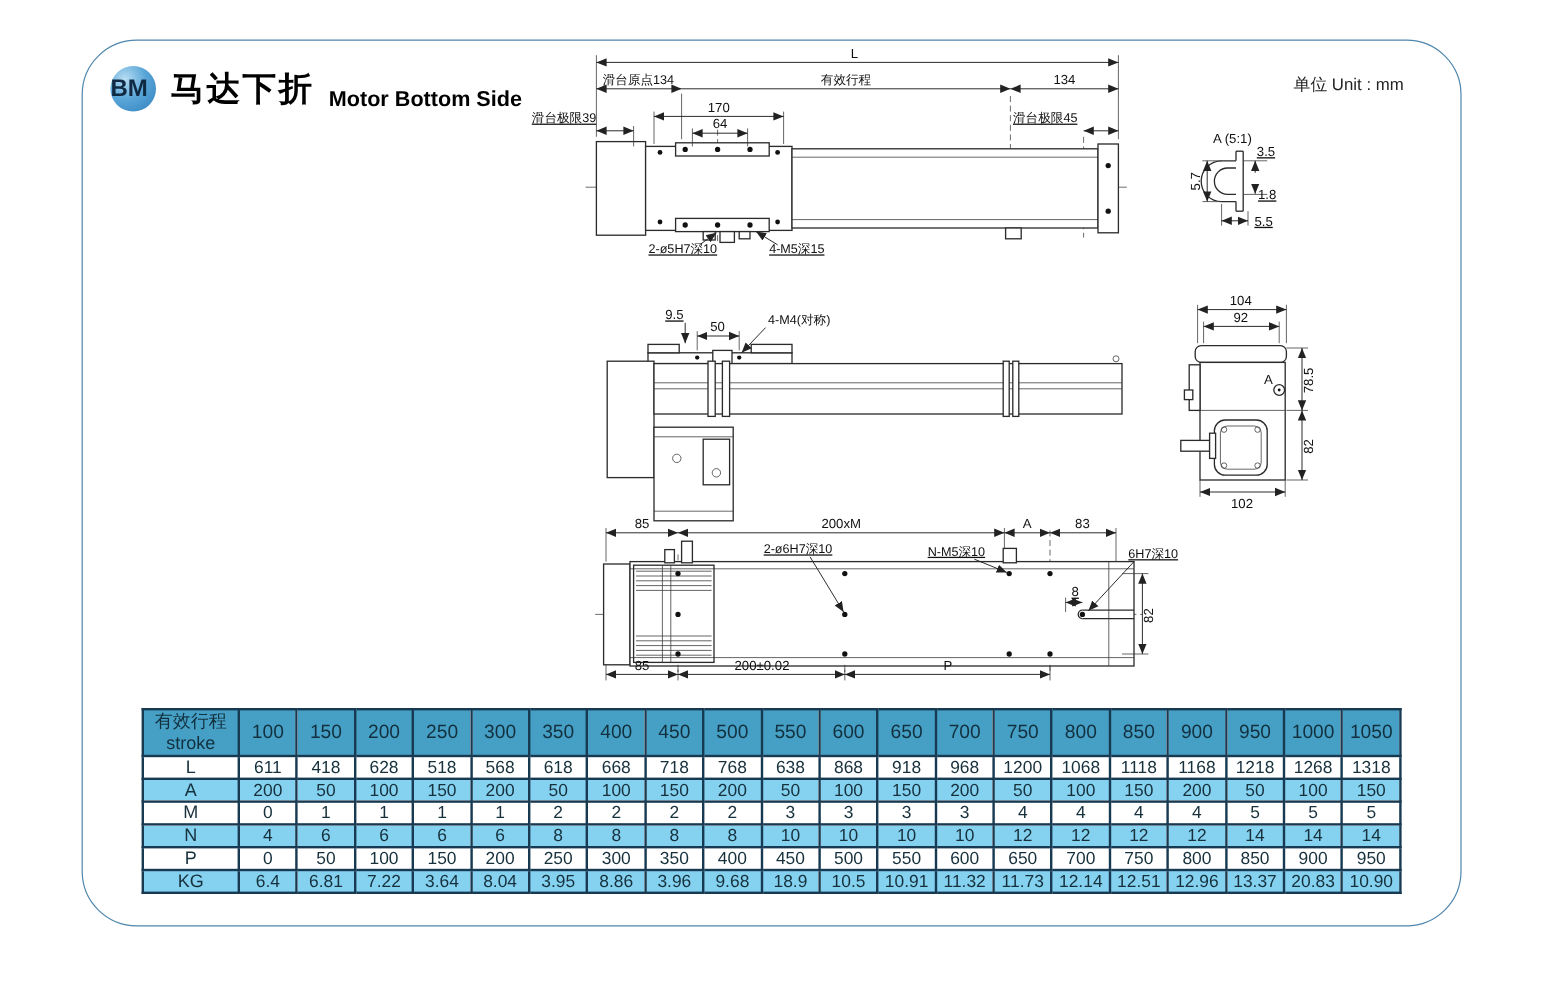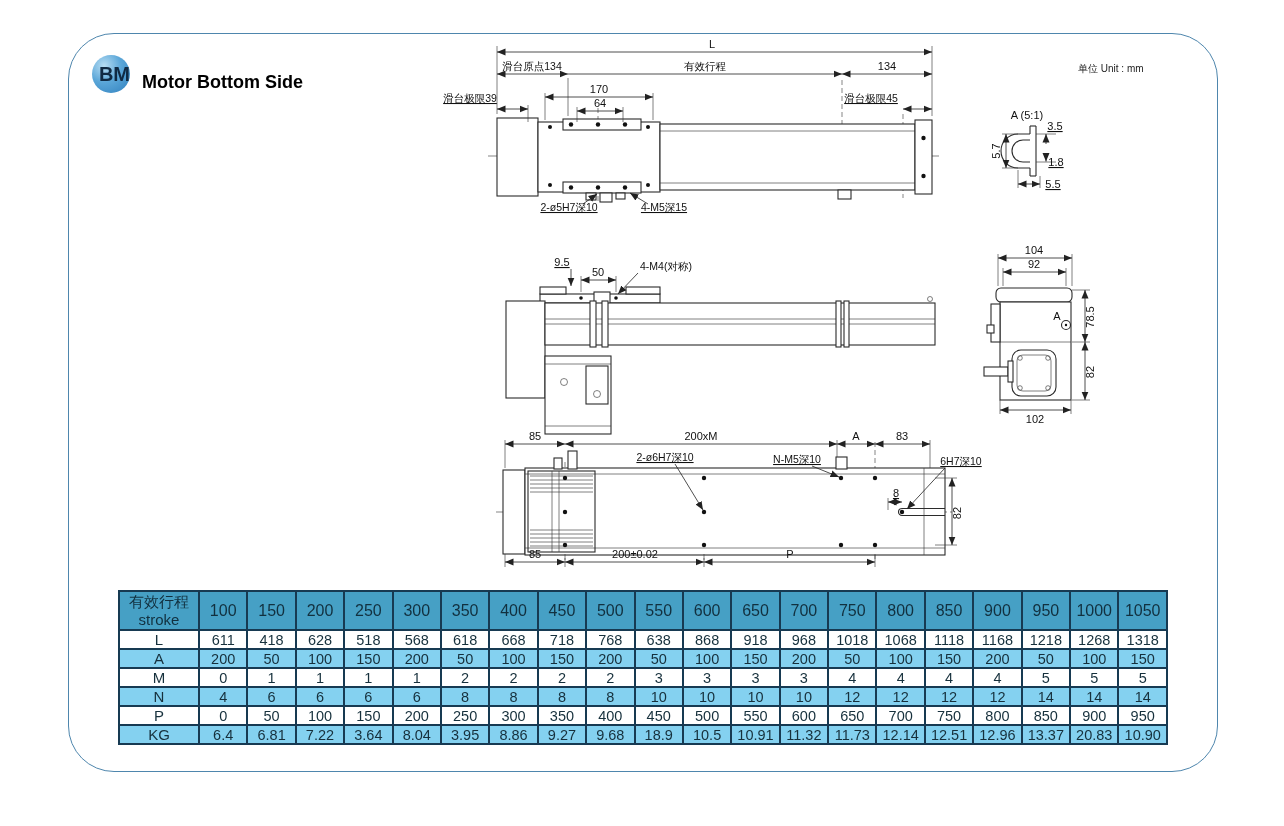--- a/index.html
+++ b/index.html
@@ -3,25 +3,25 @@
 <meta charset="utf-8">
 <style>
   html,body{margin:0;padding:0;background:#fff;}
   body{width:1284px;height:826px;position:relative;overflow:hidden;
        font-family:"Liberation Sans",sans-serif;color:#111;}
   .card{position:absolute;left:68px;top:33px;width:1148px;height:737px;
         border:1.5px solid var(--card-border,#4e86ad);border-radius:46px;background:#fff;}
   header{position:absolute;left:92px;top:55px;display:flex;align-items:center;gap:12px;}
   .badge{width:38px;height:38px;border-radius:50%;
          background:radial-gradient(circle at 32% 28%, #b7ddf3 0%, #5aa6d8 45%, #2f7fbd 100%);
-         display:flex;align-items:center;justify-content:flex-end;
+         display:flex;align-items:center;justify-content:flex-start;
          font-size:20px;font-weight:bold;color:#102a43;}
   .title-zh{font-size:28px;font-weight:bold;color:#000;letter-spacing:2px;}
   .title-en{font-size:18px;font-weight:bold;color:#000;margin-top:17px;}
-  .unit{position:absolute;left:1078px;top:62px;font-size:10px;color:#222;}
+  .unit{position:absolute;left:1078px;top:62px;font-size:14px;color:#222;}
   #drawings{position:absolute;left:440px;top:30px;}
   #drawings svg{overflow:visible;}
   .o{fill:#fff;stroke:#2b2b2b;stroke-width:1.1;}
   .on{fill:none;stroke:#2b2b2b;stroke-width:1.1;}
   .i{fill:none;stroke:#3a3a3a;stroke-width:.65;}
   .d{fill:none;stroke:#222;stroke-width:.8;}
   .cl{fill:none;stroke:#333;stroke-width:.6;stroke-dasharray:9 3 2 3;}
   .dsh{fill:none;stroke:#333;stroke-width:.6;stroke-dasharray:5 3;}
   .dot{fill:#111;stroke:none;}
   text{font-family:"Liberation Sans",sans-serif;fill:#111;}
@@ -43,20 +43,21 @@
 </style>
 </head>
 <body>
 
 <div class="card"></div>
 
 <header>
   <div class="badge">
     <span>BM</span>
   </div>
+  <span class="title-zh">马达下折</span>
   <span class="title-en">Motor Bottom Side</span>
 </header>
 
 <div class="unit">单位 Unit : mm</div>
 
 <div id="drawings">
 <svg width="740" height="556" viewBox="0 0 740 556" xmlns="http://www.w3.org/2000/svg">
   <defs>
     <marker id="arr" markerUnits="userSpaceOnUse" markerWidth="9" markerHeight="9" refX="8.5" refY="4.5" orient="auto-start-reverse">
       <path d="M0,1 L8.5,4.5 L0,8 z" fill="#222"></path>
@@ -381,21 +382,21 @@
           <td>518</td>
           <td>568</td>
           <td>618</td>
           <td>668</td>
           <td>718</td>
           <td>768</td>
           <td>638</td>
           <td>868</td>
           <td>918</td>
           <td>968</td>
-          <td>1018</td>
+          <td>1200</td>
           <td>1068</td>
           <td>1118</td>
           <td>1168</td>
           <td>1218</td>
           <td>1268</td>
           <td>1318</td>
         </tr>
         <tr class="blue">
           <td class="lbl">A</td>
           <td>200</td>
@@ -490,21 +491,21 @@
         </tr>
         <tr class="blue">
           <td class="lbl">KG</td>
           <td>6.4</td>
           <td>6.81</td>
           <td>7.22</td>
           <td>3.64</td>
           <td>8.04</td>
           <td>3.95</td>
           <td>8.86</td>
-          <td>9.27</td>
+          <td>3.96</td>
           <td>9.68</td>
           <td>18.9</td>
           <td>10.5</td>
           <td>10.91</td>
           <td>11.32</td>
           <td>11.73</td>
           <td>12.14</td>
           <td>12.51</td>
           <td>12.96</td>
           <td>13.37</td>

